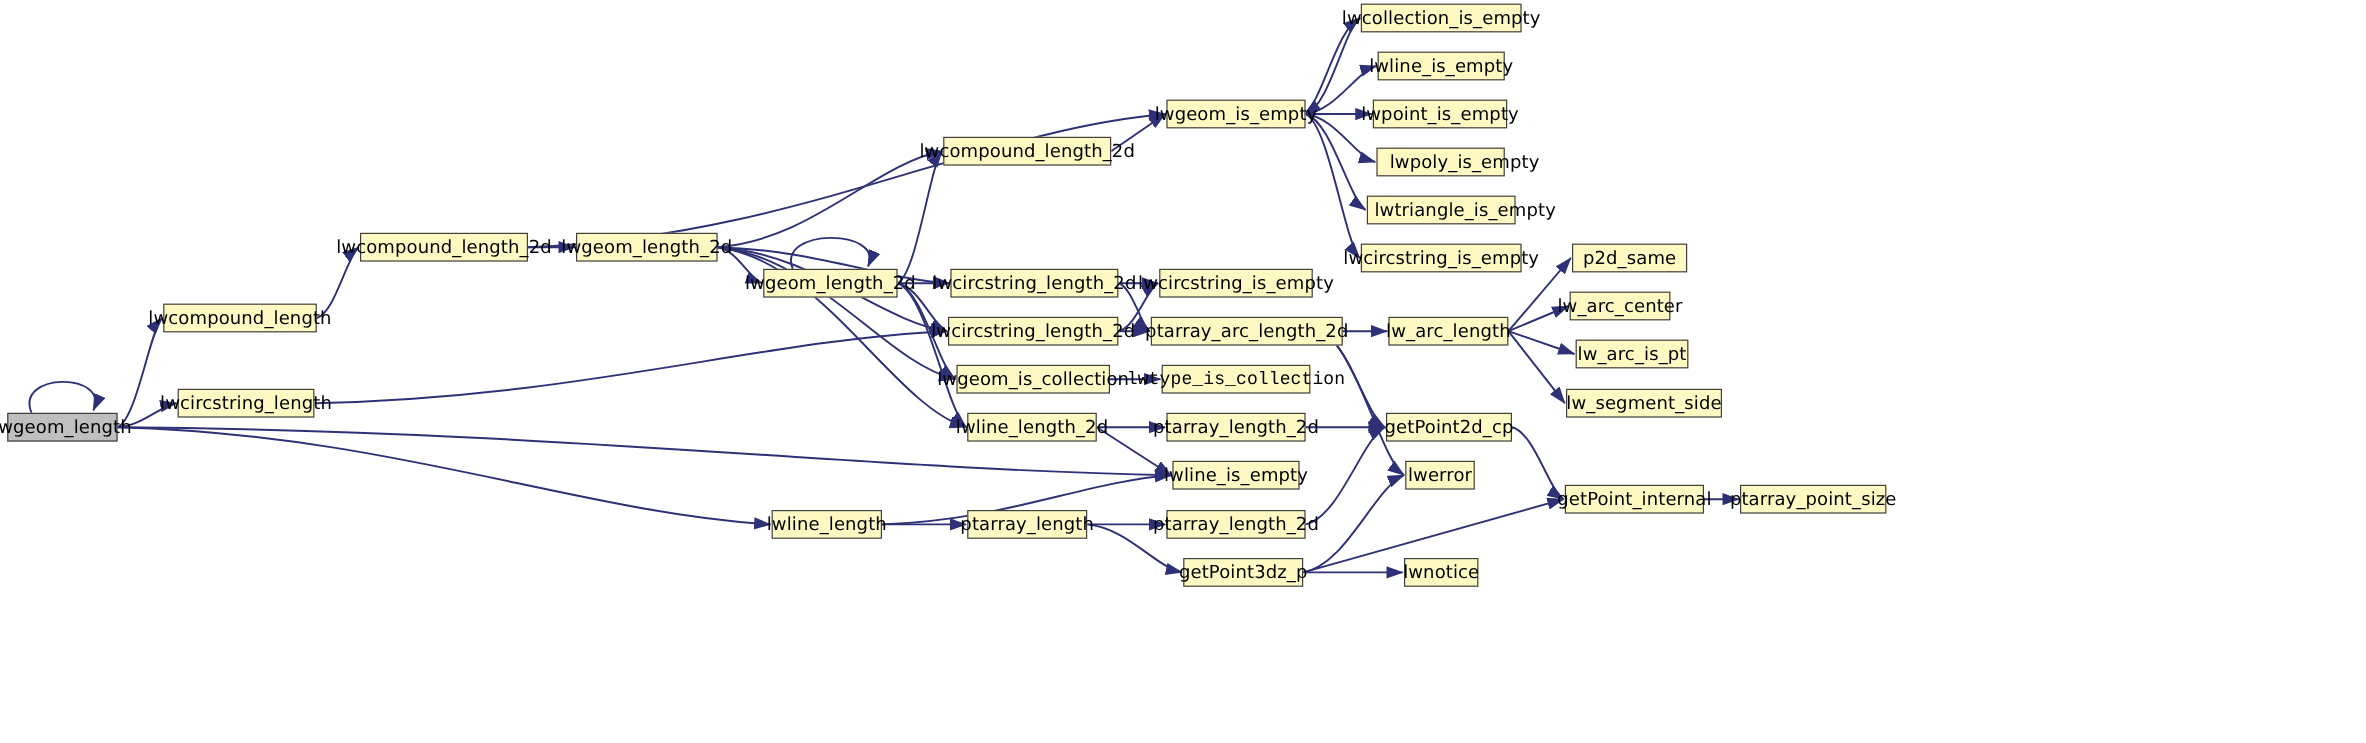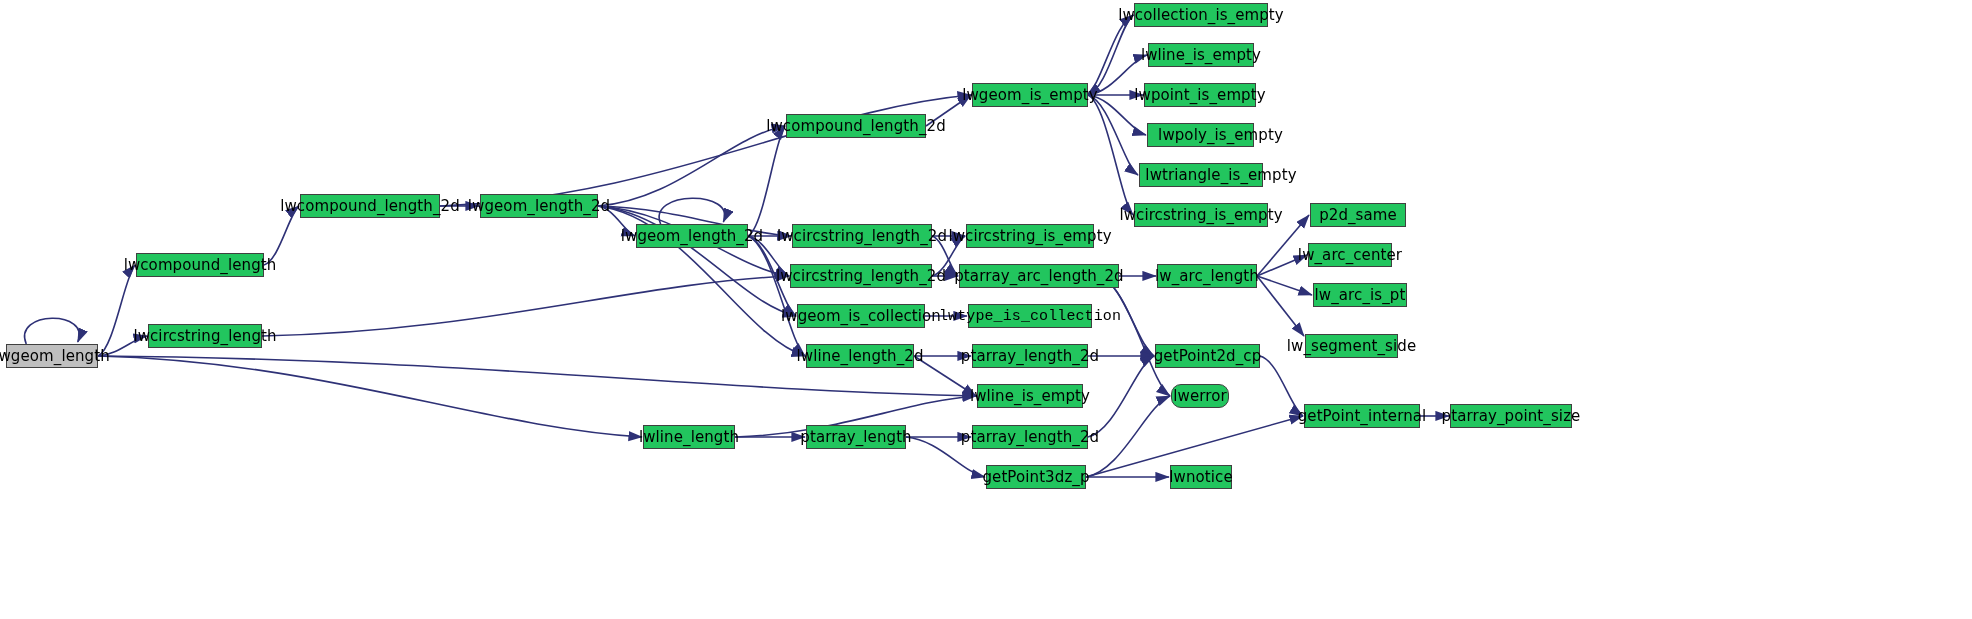--- a/index.html
+++ b/index.html
@@ -20,21 +20,21 @@
     left: 0;
     top: 0;
     width: 1972px;
     height: 619px;
     pointer-events: none;
   }
   .node {
     position: absolute;
     box-sizing: border-box;
     border: 1px solid #404040;
-    background: #22c55e;
+    background: #fef9c3;
     color: #000000;
     font-size: 15px;
     line-height: 1;
     display: flex;
     align-items: center;
     justify-content: center;
     white-space: nowrap;
     letter-spacing: 0.1px;
   }
   .node.current {
@@ -173,42 +173,42 @@
       </div>
       <div class="node" style="left: 1310px; top: 203px; width: 96px; height: 24px;">
         <span class="node-label">p2d_same</span>
       </div>
       <div class="node" style="left: 1308px; top: 243px; width: 84px; height: 24px;">
         <span class="node-label">lw_arc_center</span>
       </div>
       <div class="node" style="left: 1313px; top: 283px; width: 94px; height: 24px;">
         <span class="node-label">lw_arc_is_pt</span>
       </div>
-      <div class="node" style="left: 1305px; top: 334px; width: 93px; height: 24px;">
+      <div class="node" style="left: 1305px; top: 324px; width: 130px; height: 24px;">
         <span class="node-label">lw_segment_side</span>
       </div>
       <div class="node" style="left: 797px; top: 304px; width: 128px; height: 24px;">
         <span class="node-label">lwgeom_is_collection</span>
       </div>
       <div class="node" style="left: 968px; top: 304px; width: 124px; height: 24px; font-family: Liberation Mono, monospace;">
         <span class="node-label">lwtype_is_collection</span>
       </div>
       <div class="node" style="left: 806px; top: 344px; width: 108px; height: 24px;">
         <span class="node-label">lwline_length_2d</span>
       </div>
       <div class="node" style="left: 972px; top: 344px; width: 116px; height: 24px;">
         <span class="node-label">ptarray_length_2d</span>
       </div>
       <div class="node" style="left: 1155px; top: 344px; width: 105px; height: 24px;">
         <span class="node-label">getPoint2d_cp</span>
       </div>
       <div class="node" style="left: 977px; top: 384px; width: 106px; height: 24px;">
         <span class="node-label">lwline_is_empty</span>
       </div>
-      <div class="node" style="left: 1171px; top: 384px; width: 58px; height: 24px; border-radius: 10px;">
+      <div class="node" style="left: 1171px; top: 384px; width: 58px; height: 24px;">
         <span class="node-label">lwerror</span>
       </div>
       <div class="node" style="left: 1304px; top: 404px; width: 116px; height: 24px;">
         <span class="node-label">getPoint_internal</span>
       </div>
       <div class="node" style="left: 1450px; top: 404px; width: 122px; height: 24px;">
         <span class="node-label">ptarray_point_size</span>
       </div>
       <div class="node" style="left: 643px; top: 425px; width: 92px; height: 24px;">
         <span class="node-label">lwline_length</span>

